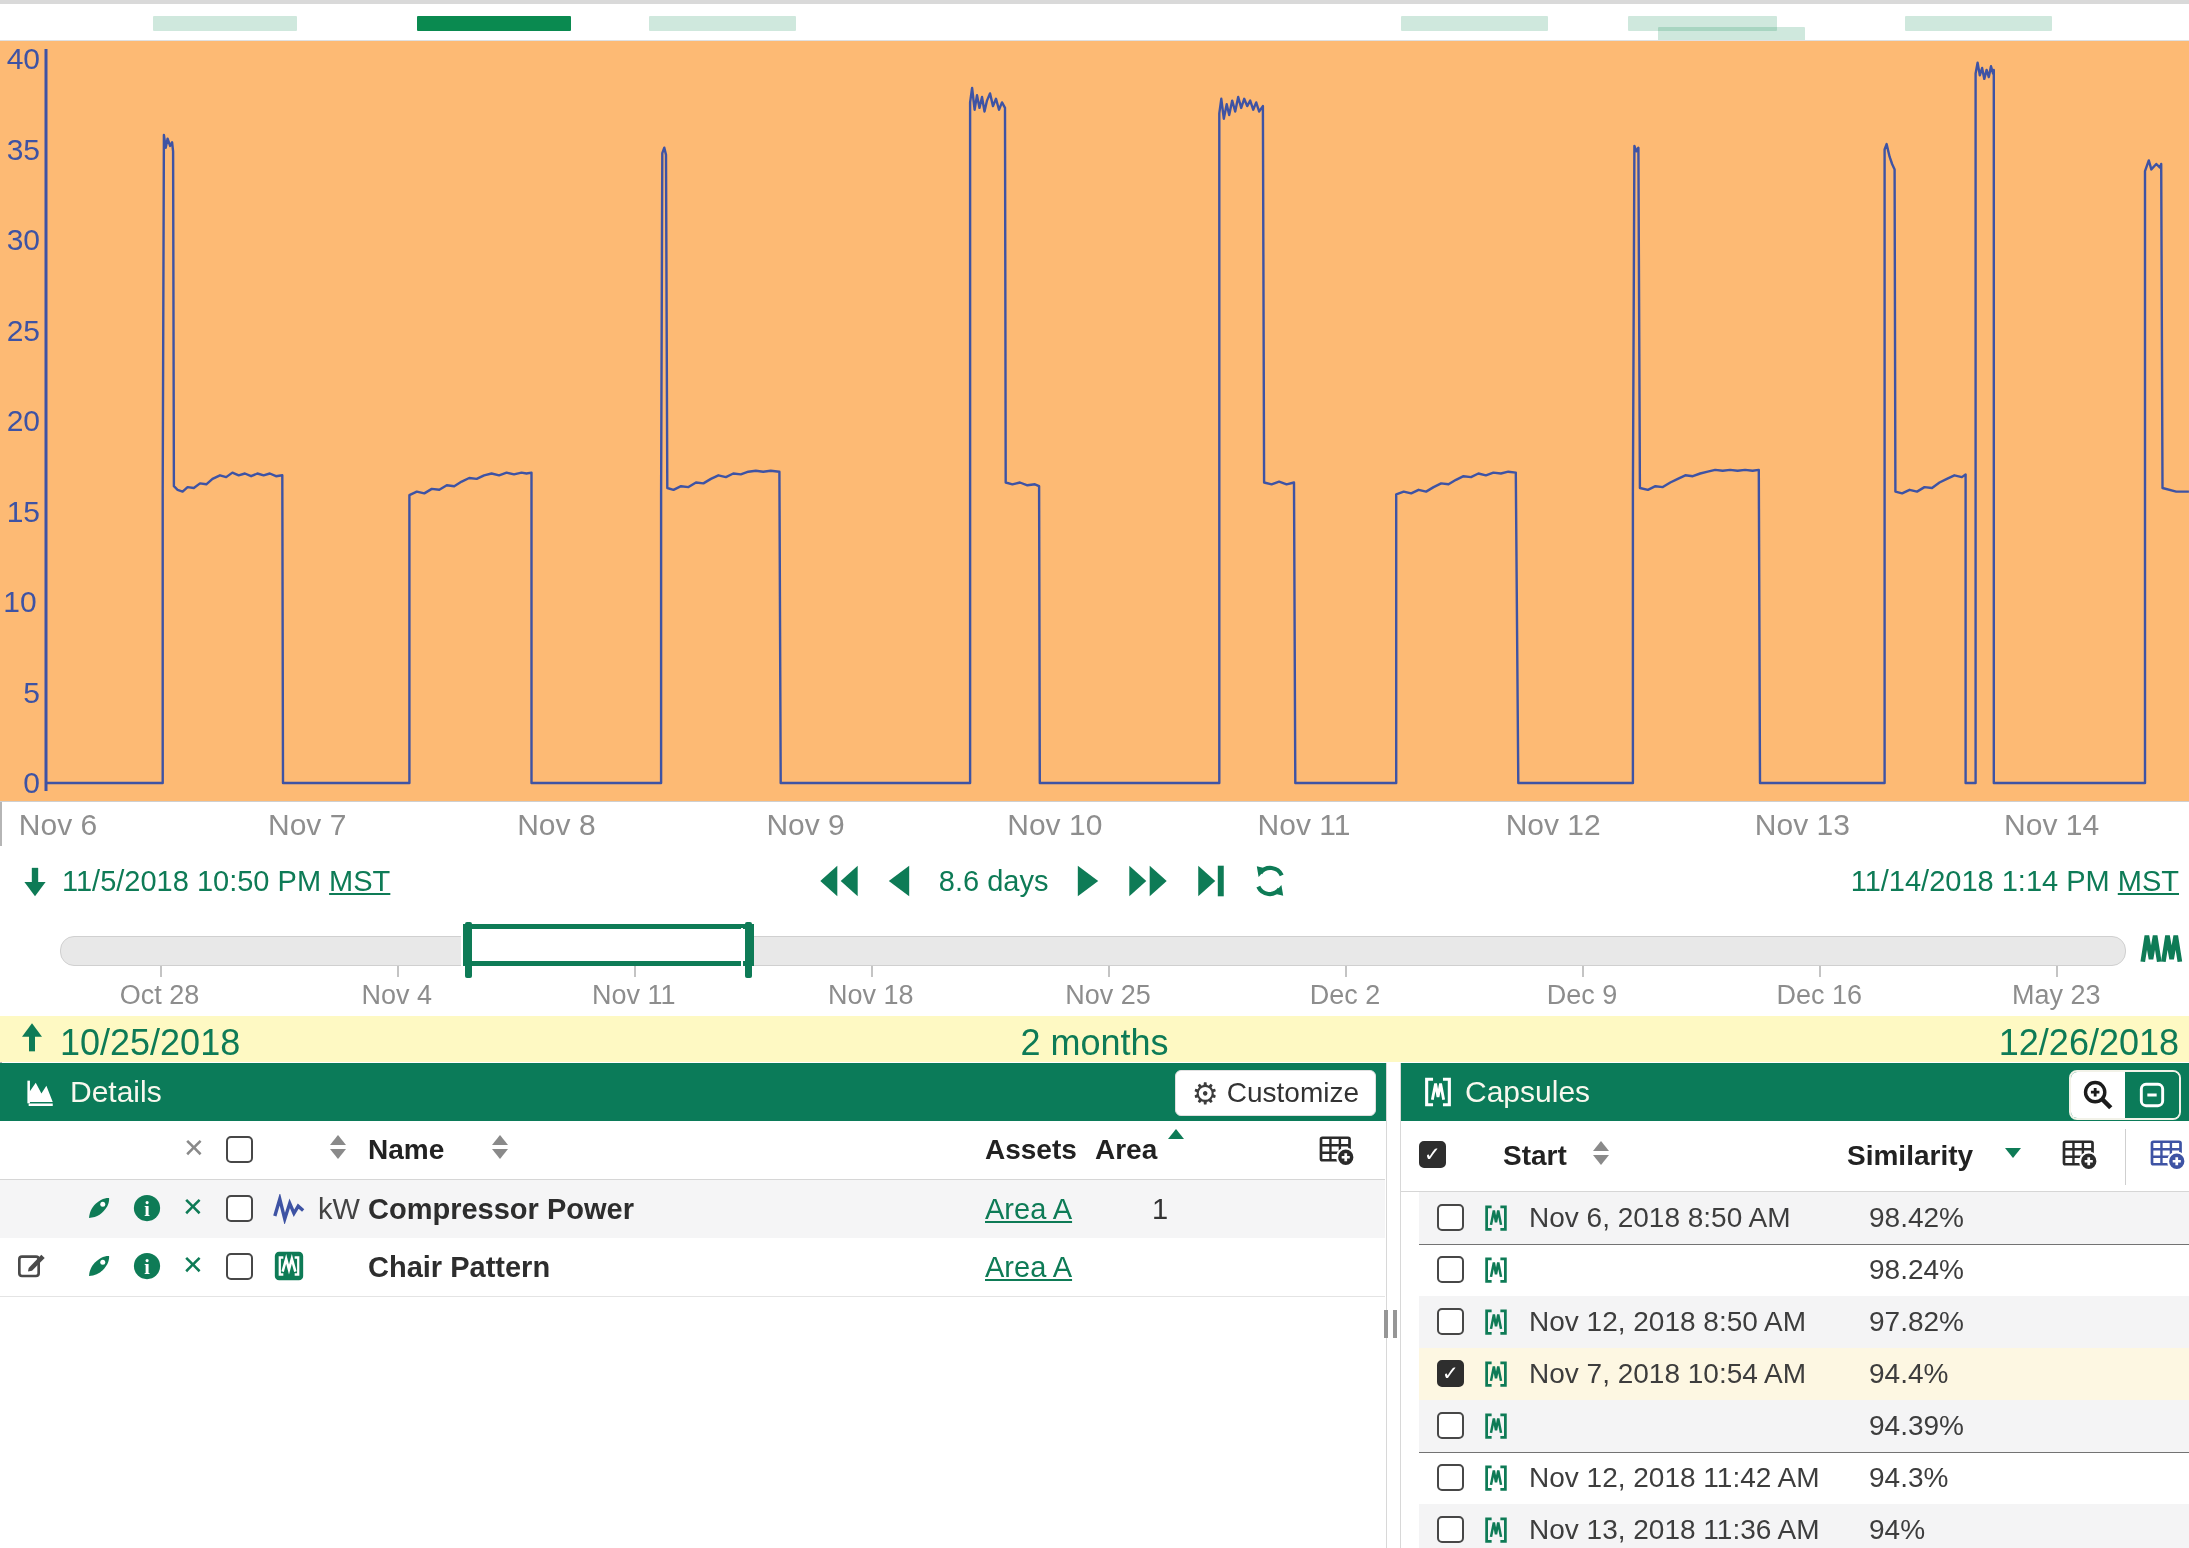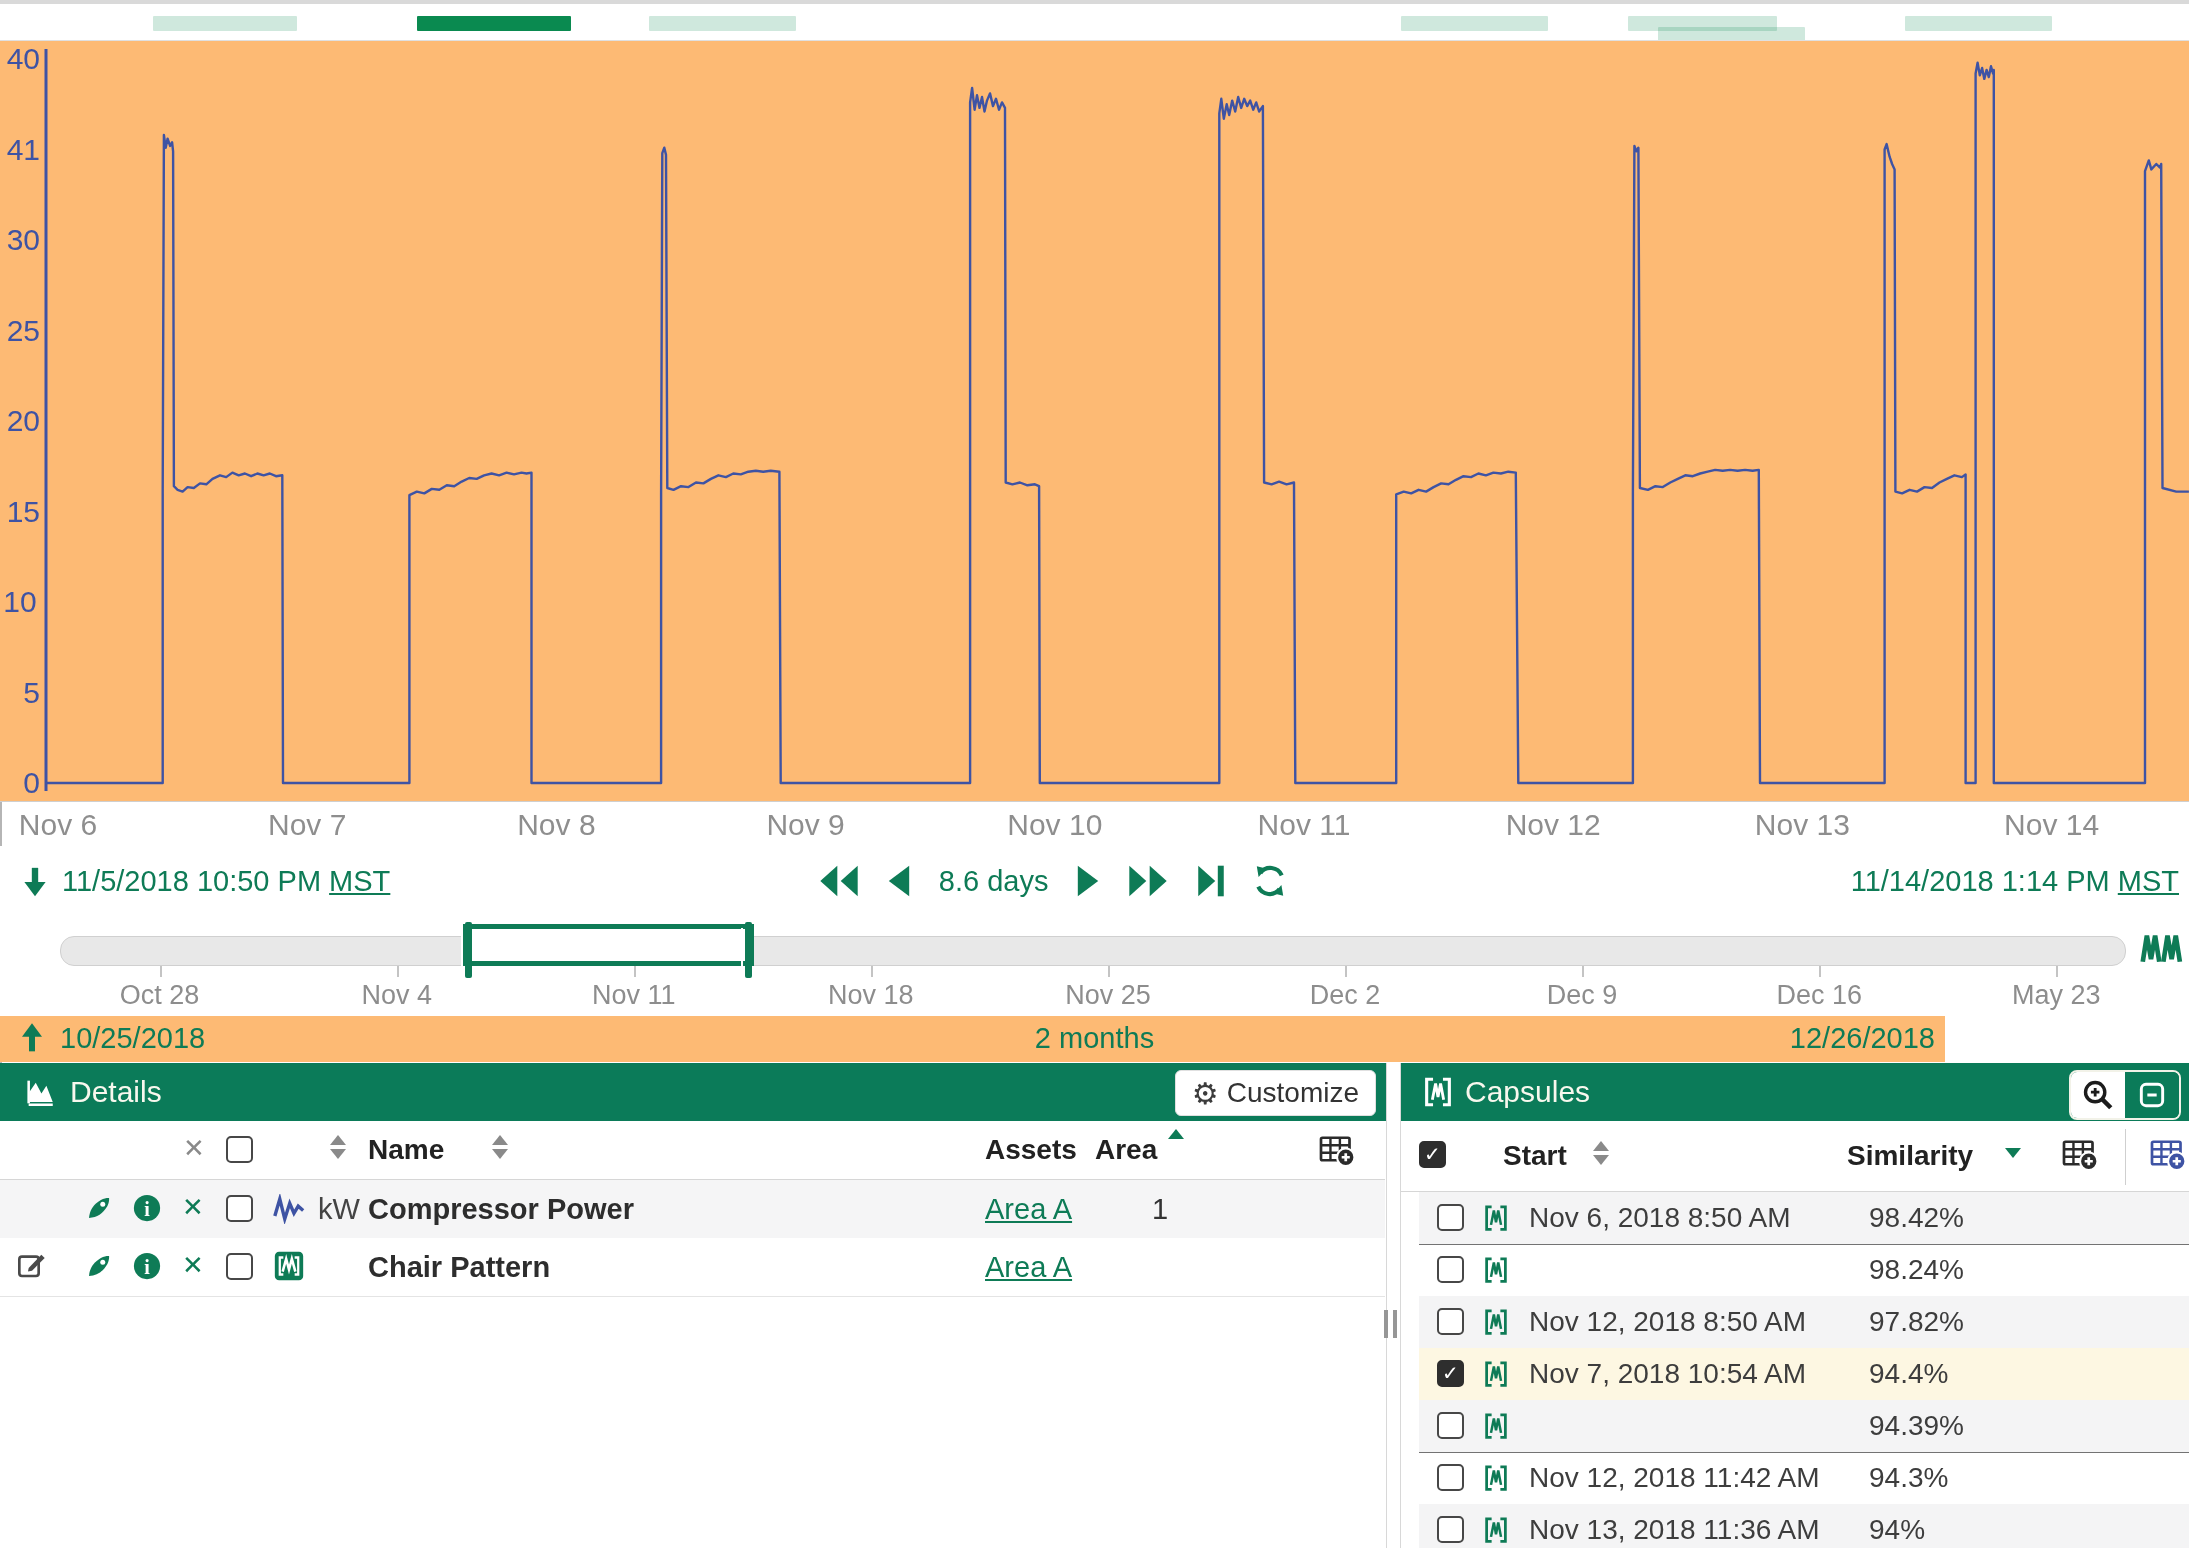--- a/index.html
+++ b/index.html
@@ -29,21 +29,21 @@
   
   #sliderrow{left:0;top:916px;width:2189px;height:100px;background:#fff;}
   #track{position:absolute;left:60px;top:20px;width:2064px;height:28px;background:#e8e8e8;
          border:1px solid #d0d0d0;border-radius:14px;}
   #window{position:absolute;top:8px;height:42px;background:#fff;border:5px solid #0e7b56;box-sizing:border-box;}
   .handle{position:absolute;top:-7px;width:7px;height:56px;background:#0e7b56;border-radius:2px;}
   .handle:before{content:"";position:absolute;left:-4px;top:6px;width:2px;height:44px;background:#fff;}
   .stick{position:absolute;top:50px;width:2px;height:11px;background:#c4c4c4;}
   .slab{position:absolute;top:64px;width:140px;text-align:center;font-size:27px;color:#8d8d8d;}
   
-  #rangerow{left:0;top:1016px;width:1945px;height:46px;background:#fdba74;font-size:29px;}
+  #rangerow{left:0;top:1016px;width:2189px;height:46px;background:#fef9c3;font-size:36px;}
   
   .phead{position:absolute;height:58px;background:#0b7b59;color:#f8f8ee;}
   .ptitle{font-size:30px;line-height:58px;}
   #details-panel{left:0;top:1063px;width:1386px;height:485px;border-right:1px solid #d8d8d8;}
   #capsules-panel{left:1400px;top:1063px;width:789px;height:485px;border-left:1px solid #d8d8d8;box-sizing:border-box;}
   .panel-body{position:absolute;left:0;right:0;top:58px;bottom:0;background:#fff;}
   #customize-btn{position:absolute;right:10px;top:7px;height:44px;background:#fff;border:1px solid #e0e0e0;
      border-radius:6px;display:flex;align-items:center;padding:0 16px;color:#333;font-size:28px;cursor:pointer;}
   .gear{font-family:"DejaVu Sans",sans-serif;color:#3c3c3c;font-size:30px;margin-right:8px;}
   .colhead{font-weight:bold;font-size:28px;color:#222;}
@@ -92,21 +92,21 @@
       <div class="lane-bar" style="left: 1904.57px; width: 147.028px; top: 12px;"></div>
     </div>
 
   <div class="abs" id="plot">
     <svg id="wave" width="2189" height="758" viewBox="0 0 2189 758">
       <line x1="46" y1="8" x2="46" y2="750" stroke="#3e53a4" stroke-width="3"></line>
       <path id="sigpath" fill="none" stroke="#3e53a4" stroke-width="2.4" stroke-linejoin="round" d="M45.8 742.0 L162.7 742.0 L162.7 452.4 L163.9 94.0 L165.7 106.7 L167.6 97.6 L170.1 104.9 L172.1 101.3 L173.1 110.3 L173.9 445.2 L177.6 448.8 L182.6 450.6 L187.6 446.1 L193.8 447.0 L200.0 442.4 L206.3 443.3 L212.5 437.9 L220.0 434.3 L226.2 436.1 L232.4 431.6 L238.7 434.3 L244.9 432.5 L251.1 435.2 L257.4 432.5 L263.6 434.3 L269.8 432.5 L276.0 435.2 L282.3 434.3 L283.0 742.0 L409.4 742.0 L409.4 454.2 L416.8 450.6 L424.3 452.4 L431.8 447.9 L439.3 448.8 L446.8 444.3 L454.2 445.2 L461.7 440.6 L469.2 437.0 L476.7 437.9 L484.1 434.3 L491.6 432.5 L499.1 434.3 L506.6 431.6 L514.0 433.4 L521.5 431.6 L526.5 432.5 L531.5 431.6 L531.5 742.0 L661.1 742.0 L661.1 452.4 L662.3 112.1 L664.3 106.7 L666.0 113.9 L667.3 447.0 L673.5 448.8 L681.0 445.2 L688.5 446.1 L696.0 441.5 L703.4 442.4 L710.9 437.9 L718.4 434.3 L725.9 436.1 L733.3 432.5 L740.8 433.4 L748.3 430.7 L755.8 429.8 L763.2 430.7 L770.7 429.8 L779.4 430.7 L780.7 742.0 L970.1 742.0 L970.1 61.4 L972.1 47.0 L974.6 68.7 L977.0 54.2 L979.5 66.9 L982.0 56.0 L984.5 70.5 L987.0 59.6 L990.0 52.4 L993.0 65.1 L996.0 57.8 L999.0 68.7 L1002.0 61.4 L1005.0 66.9 L1005.7 441.5 L1012.4 443.3 L1019.9 441.5 L1027.4 444.3 L1034.9 443.3 L1039.1 445.2 L1039.8 742.0 L1219.3 742.0 L1219.3 72.3 L1221.3 57.8 L1223.8 77.7 L1226.7 63.3 L1229.2 74.1 L1232.2 59.6 L1235.2 70.5 L1238.2 56.0 L1241.2 66.9 L1244.2 57.8 L1247.2 65.1 L1250.2 59.6 L1253.2 68.7 L1256.2 61.4 L1259.1 70.5 L1262.9 65.1 L1264.1 441.5 L1271.6 443.3 L1279.1 440.6 L1286.6 443.3 L1294.0 441.5 L1295.3 742.0 L1396.2 742.0 L1396.2 453.3 L1403.7 450.6 L1411.2 452.4 L1418.6 448.8 L1426.1 450.6 L1433.6 446.1 L1441.1 442.4 L1448.5 443.3 L1456.0 438.8 L1463.5 435.2 L1471.0 436.1 L1478.4 432.5 L1485.9 434.3 L1493.4 431.6 L1500.9 432.5 L1508.3 430.7 L1515.8 431.6 L1518.3 742.0 L1632.9 742.0 L1632.9 452.4 L1634.4 104.9 L1636.4 110.3 L1638.4 106.7 L1639.9 447.0 L1647.9 448.8 L1655.4 445.2 L1662.8 446.1 L1670.3 441.5 L1677.8 437.9 L1685.3 434.3 L1692.8 435.2 L1700.2 432.5 L1707.7 430.7 L1715.2 428.9 L1722.7 429.8 L1730.1 428.9 L1737.6 429.8 L1745.1 428.9 L1752.6 429.8 L1758.8 428.9 L1760.0 742.0 L1884.6 742.0 L1884.6 108.5 L1886.6 103.1 L1889.6 115.7 L1892.1 123.0 L1894.6 128.4 L1895.4 450.6 L1902.1 452.4 L1909.6 448.8 L1917.0 450.6 L1924.5 446.1 L1932.0 447.0 L1939.5 441.5 L1946.9 437.9 L1954.4 434.3 L1961.9 436.1 L1965.6 433.4 L1965.6 742.0 L1975.6 742.0 L1975.6 32.5 L1977.6 21.6 L1979.8 34.3 L1982.1 27.0 L1984.3 37.9 L1986.6 28.9 L1988.8 36.1 L1991.0 25.2 L1993.0 32.5 L1993.8 28.9 L1993.8 742.0 L2145.0 742.0 L2145.0 130.2 L2148.8 119.4 L2151.3 128.4 L2156.3 123.0 L2160.0 126.6 L2161.2 123.0 L2162.5 447.0 L2176.2 450.6 L2188.9 450.6"></path>
     </svg>
     <div id="ylabels">
         <div class="ylab" style="top: 2px;">40</div>
-        <div class="ylab" style="top: 92.5px;">41</div>
+        <div class="ylab" style="top: 92.5px;">35</div>
         <div class="ylab" style="top: 183px;">30</div>
         <div class="ylab" style="top: 273.5px;">25</div>
         <div class="ylab" style="top: 364px;">20</div>
         <div class="ylab" style="top: 454.5px;">15</div>
         <div class="ylab" style="top: 545px; text-align: center;">10</div>
         <div class="ylab" style="top: 635.5px;">5</div>
         <div class="ylab" style="top: 726px;">0</div>
       </div>
   </div>
 

